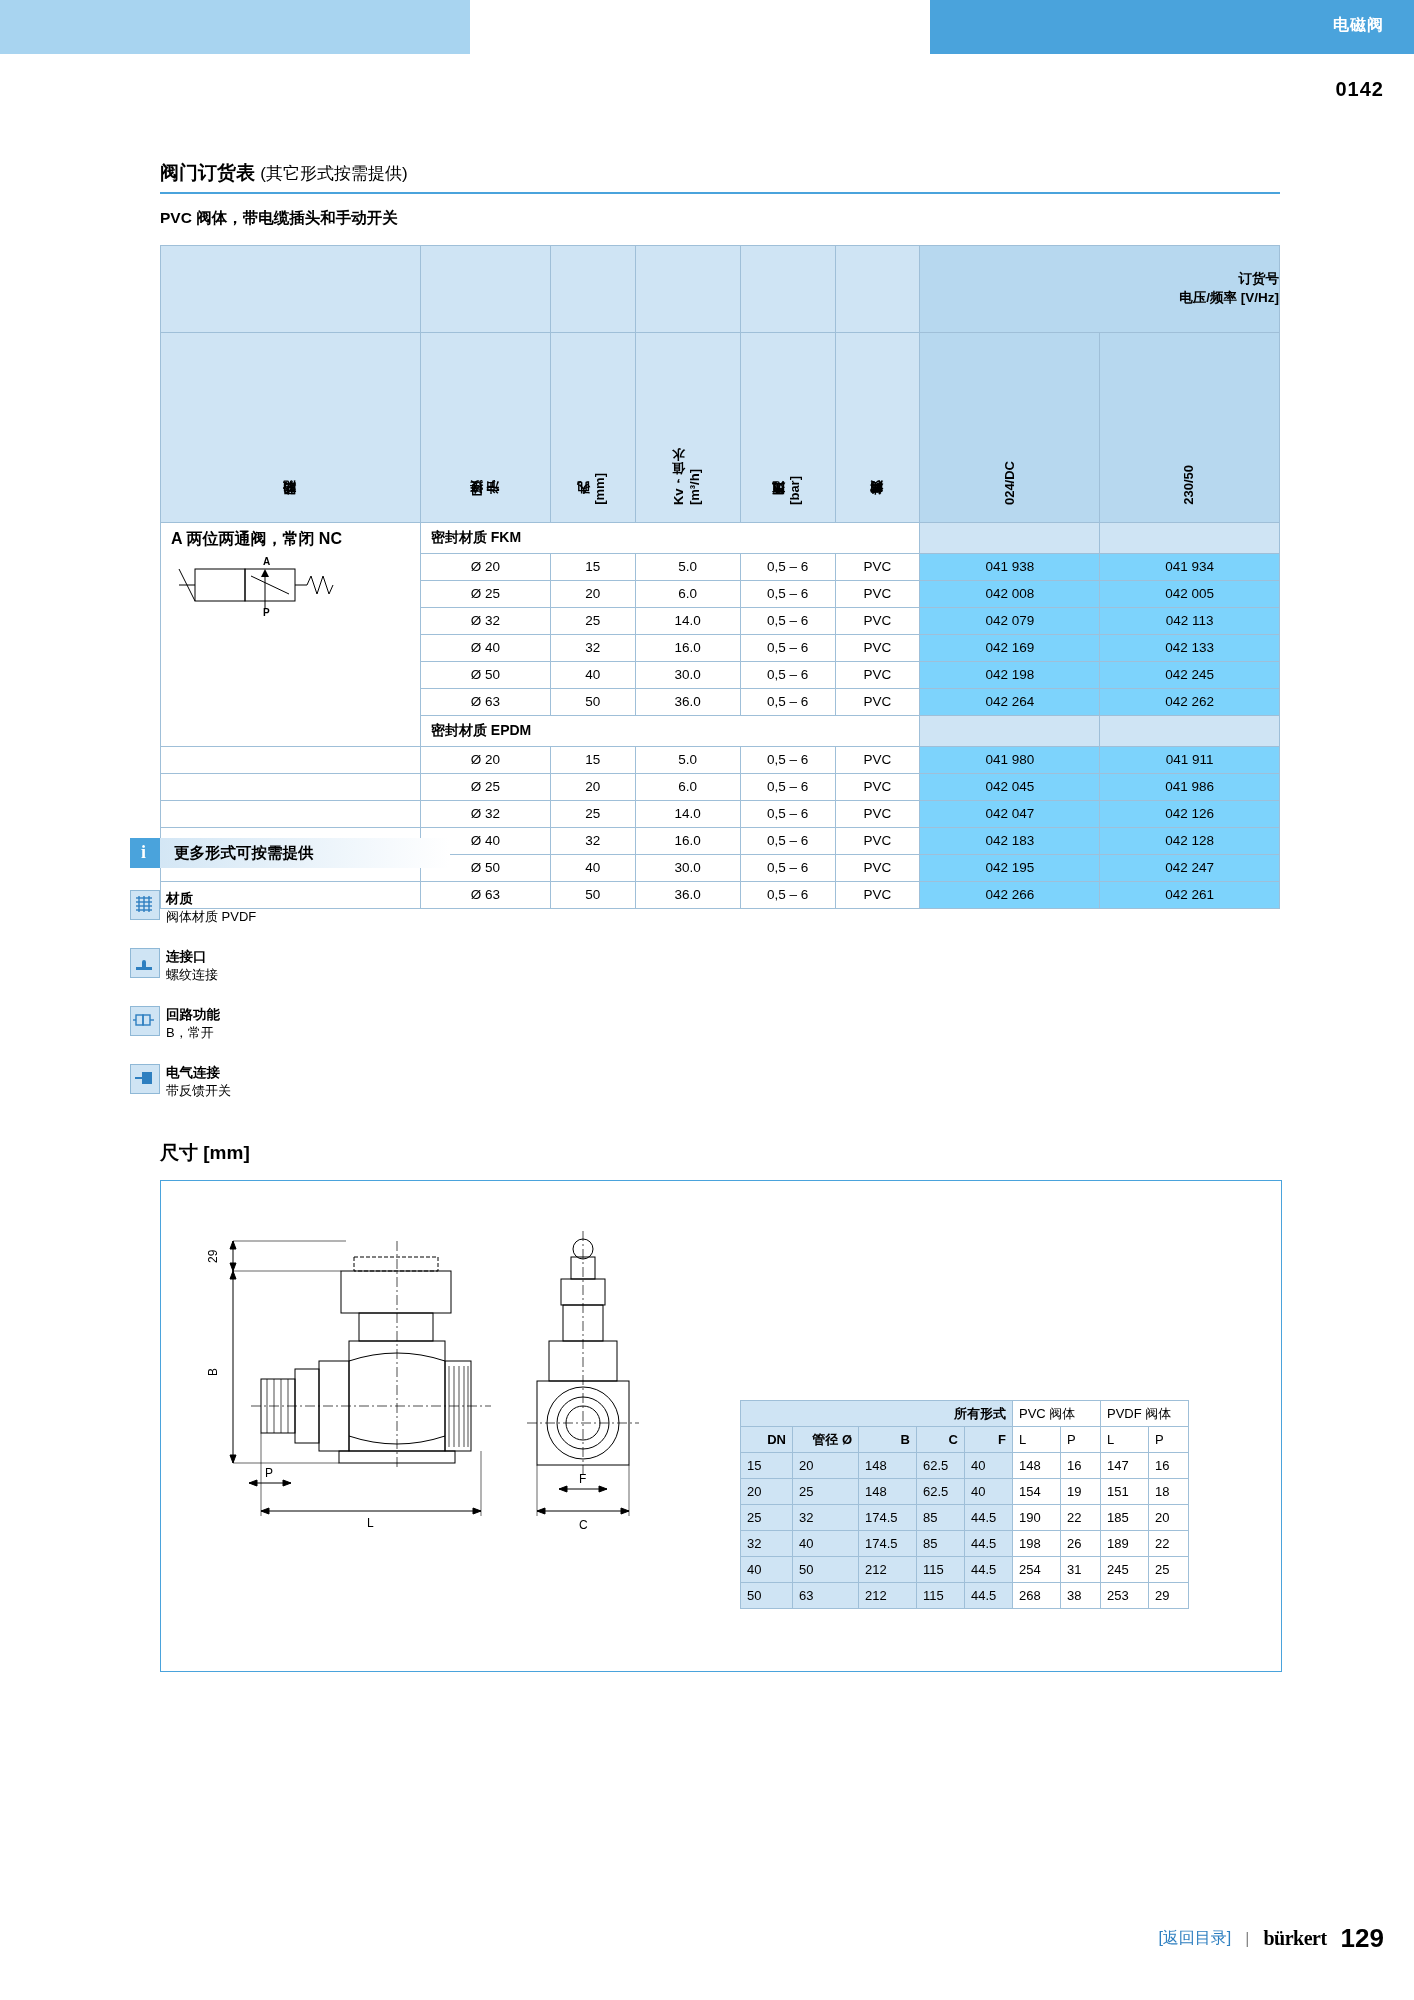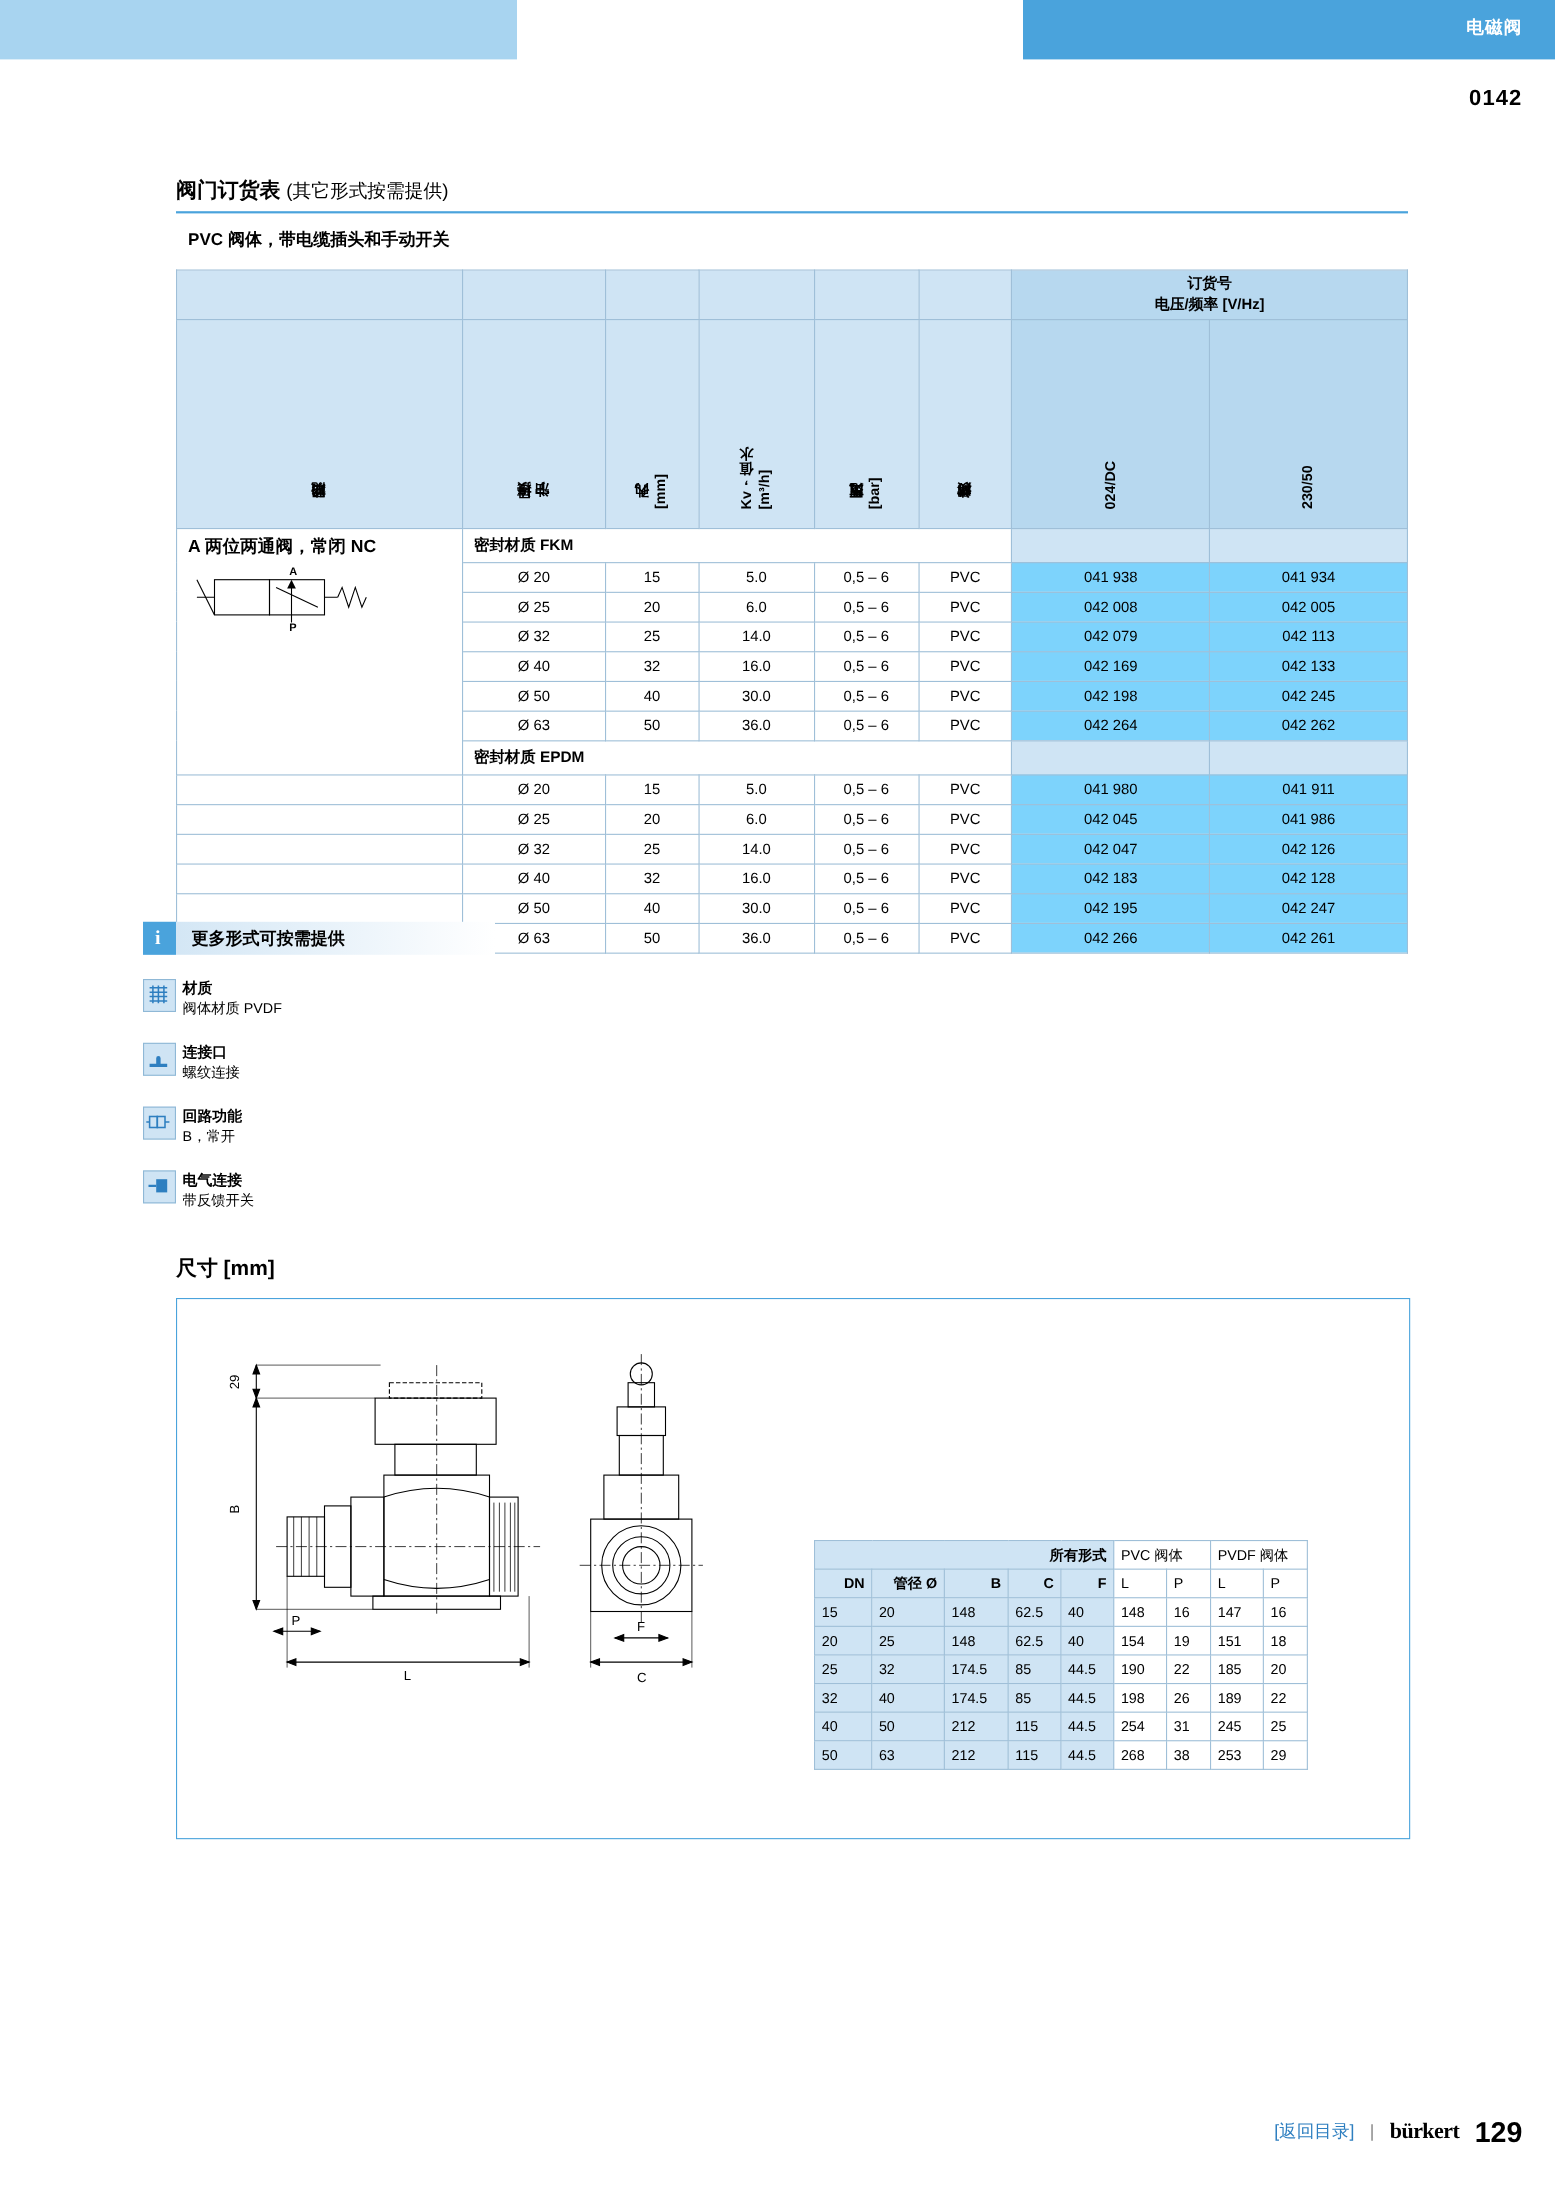--- a/index.html
+++ b/index.html
@@ -13,31 +13,31 @@
   .topbar .b1{position:absolute;left:0;top:0;width:470px;height:54px;background:#a8d4f0;}
   .topbar .b2{position:absolute;left:930px;top:0;width:484px;height:54px;background:#4aa3dc;}
   .topbar .title{position:absolute;right:30px;top:15px;color:#fff;font-size:16px;font-weight:bold;letter-spacing:1px;}
   .docnum{position:absolute;right:30px;top:78px;font-size:20px;font-weight:bold;letter-spacing:1px;}
 
   
   .h-order{position:absolute;left:160px;top:160px;width:1120px;}
   .h-order .t{font-size:19px;font-weight:bold;}
   .h-order .t .sub{font-weight:normal;font-size:17px;}
   .h-order .rule{margin-top:6px;border-bottom:2px solid #4aa3dc;width:1120px;}
-  .h-sub{position:absolute;left:160px;top:208px;font-size:15.5px;font-weight:bold;margin-left:11px;}
+  .h-sub{position:absolute;left:160px;top:208px;font-size:15.5px;font-weight:bold;}
 
   
   .otable{position:absolute;left:160px;top:245px;width:1120px;border-collapse:collapse;font-size:13px;}
   .otable td,.otable th{border:1px solid #9fbfd8;padding:0;}
   .otable .hdr{background:#cfe4f4;}
   .otable .hdr2{background:#b7d8ef;}
   .otable .vert{height:175px;text-align:center;vertical-align:bottom;padding-bottom:14px;}
   .vtext{writing-mode:vertical-rl;transform:rotate(180deg);display:inline-block;
          font-weight:bold;font-size:13px;line-height:1.25;text-align:left;white-space:pre;}
-  .otable .ordhdr{text-align:center;font-weight:bold;font-size:13.5px;line-height:1.4;padding:3px 0;}
+  .otable .ordhdr{text-align:right;font-weight:bold;font-size:13.5px;line-height:1.4;padding:24px 0;}
   .otable td.c{text-align:center;}
   .otable tr.row td{height:26px;font-size:13.5px;}
   .otable .blue{background:#7dd3fc;}
   .otable .white{background:#ffffff;}
   .secrow td{background:#ffffff;font-weight:bold;font-size:14px;padding:6px 0 6px 10px;}
   .secrow td.bl{background:#cfe4f4;}
   .funcell{vertical-align:top;padding:8px 0 0 8px;font-size:13.5px;background:#fff;}
   .funcell b{font-size:16px;}
 
   

